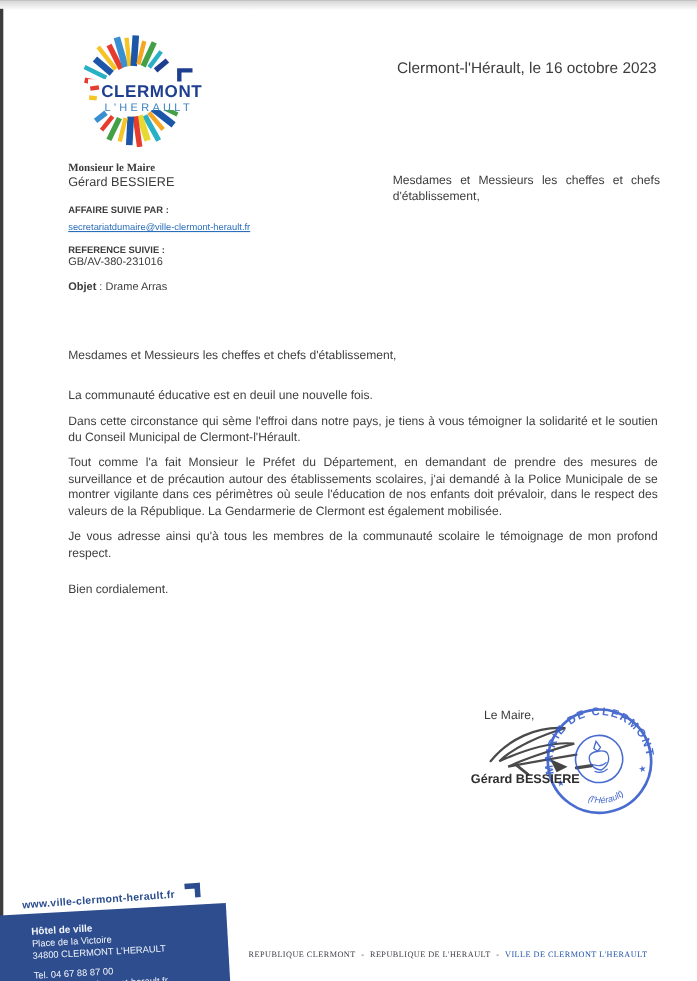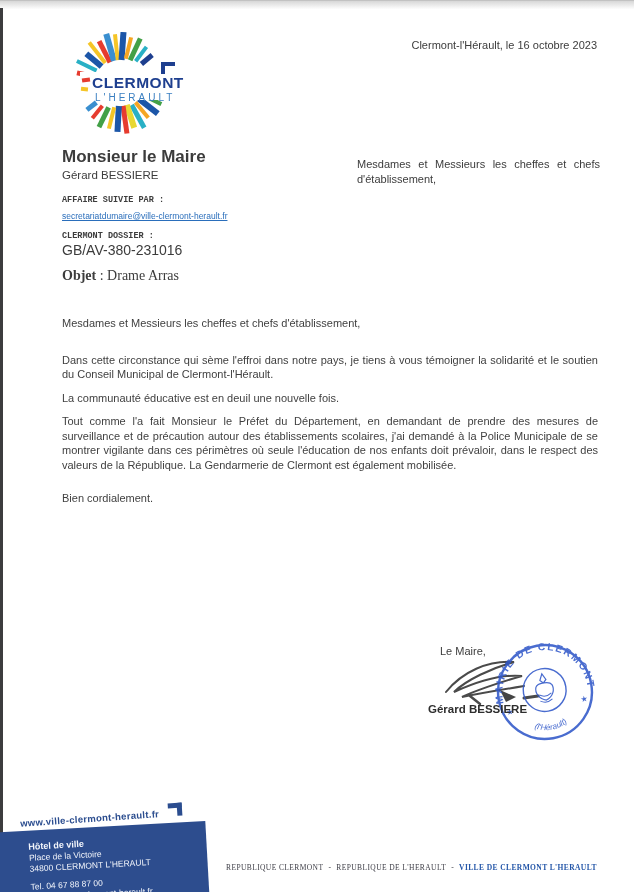--- a/index.html
+++ b/index.html
@@ -8,36 +8,36 @@
   .page { position:relative; width:634px; height:892px; background:#fff; overflow:hidden; }
 
   .top-strip { position:absolute; left:0; top:0; width:634px; height:9px;
     background:linear-gradient(#d7d7d7,#fdfdfd); border-top:1px solid #c2c2c2; }
   .left-edge { position:absolute; left:0; top:8px; width:3px; height:884px; background:#3c3c3e; }
 
   
   .logo { position:absolute; left:58px; top:32px; width:130px; height:102px;text-align:right; }
 
   
-  .date-line { position:absolute; right:37px; top:39px; font-size:11px; color:#3c3c3c; }
+  .date-line { position:absolute; right:37px; top:53px; font-size:14px; color:#3c3c3c; }
 
   
   .sender { position:absolute; left:62px; top:147px; color:#3c3c3c; }
-  .sender .s-title { font-size:17px; font-weight:bold; }
+  .sender .s-title { font-size:10px; font-weight:bold;font-family:Liberation Serif, serif; }
   .sender .s-name  { font-size:11.5px; margin-top:2px; }
-  .sender .s-label { font-size:8.5px; font-weight:bold; margin-top:14px;font-family:Liberation Mono, monospace; }
+  .sender .s-label { font-size:8.5px; font-weight:bold; margin-top:14px; }
   .sender .s-email { font-size:8.5px; color:#2a6ebb; text-decoration:underline; margin-top:1px; display:inline-block; }
-  .sender .s-ref   { font-size:14px; margin-top:1px; }
+  .sender .s-ref   { font-size:10px; margin-top:1px; }
 
   
   .recipient { position:absolute; left:357px; top:157px; width:243px;
     font-size:11px; color:#3c3c3c; text-align:justify; line-height:14.5px; }
 
   
-  .subject { position:absolute; left:62px; top:268px; font-size:14px; color:#3c3c3c;font-family:Liberation Serif, serif; }
+  .subject { position:absolute; left:62px; top:256px; font-size:10px; color:#3c3c3c; }
   .subject b { font-weight:bold; }
 
   
   .letter-body { position:absolute; left:62px; top:316px; width:536px;
     font-size:11px; color:#3f3f3f; line-height:14.5px; text-align:justify; }
   .letter-body p { margin-bottom:9px; }
   .letter-body .salutation { text-align:left; margin-bottom:22px; }
   .letter-body .closing { text-align:left; margin-top:19px; }
 
   
@@ -53,21 +53,21 @@
   .web-corner { position:absolute; left:168px; top:803px; width:14px; height:13px;
     border-top:5px solid #2b4d8f; border-right:5px solid #2b4d8f; transform:rotate(-4deg); }
   .addr-box { position:absolute; left:-14px; top:827px; width:222px; height:92px;
     background:#2d4d8e; transform:rotate(-3.2deg); color:#f2f5fb;
     padding:11px 10px 0 44px; font-size:8.5px; line-height:11px; }
   .addr-box .a-title { font-weight:bold; font-size:9px; }
   .addr-box .a-gap { height:7px; }
 
   .legal { position:absolute; left:226px; top:863px; white-space:nowrap;
     font-family:"Liberation Serif", serif; font-size:7.5px; letter-spacing:.4px; color:#3d3d46; }
-  .legal .accent { color:#2456a8; font-weight:bold; }
+  .legal .accent { color:#2456a8; font-weight:normal; }
   .legal .sep { margin:0 5px; }
 </style>
 </head>
 <body>
 
 <div class="page">
 
   <div class="top-strip"></div>
   <div class="left-edge"></div>
 
@@ -115,35 +115,36 @@
     </svg>
   </div>
 
   <div class="date-line">Clermont-l'Hérault, le 16 octobre 2023</div>
 
   <div class="sender">
     <div class="s-title">Monsieur le Maire</div>
     <div class="s-name">Gérard BESSIERE</div>
     <div class="s-label">AFFAIRE SUIVIE PAR :</div>
     <a class="s-email" href="#">secretariatdumaire@ville-clermont-herault.fr</a>
-    <div class="s-label" style="margin-top:8px;">CLERMONT DOSSIER :</div>
+    <div class="s-label" style="margin-top:8px;">REFERENCE SUIVIE :</div>
     <div class="s-ref">GB/AV-380-231016</div>
   </div>
 
   <div class="recipient">Mesdames et Messieurs les cheffes et chefs d'établissement,</div>
 
   <div class="subject">
     <b>Objet</b><span> : </span><span>Drame Arras</span>
   </div>
 
   <div class="letter-body">
     <p class="salutation">Mesdames et Messieurs les cheffes et chefs d'établissement,</p>
+    <p>La communauté éducative est en deuil une nouvelle fois.</p>
     <p>Dans cette circonstance qui sème l'effroi dans notre pays, je tiens à vous témoigner la solidarité et le soutien du Conseil Municipal de Clermont-l'Hérault.</p>
-    <p>La communauté éducative est en deuil une nouvelle fois.</p>
     <p>Tout comme l'a fait Monsieur le Préfet du Département, en demandant de prendre des mesures de surveillance et de précaution autour des établissements scolaires, j'ai demandé à la Police Municipale de se montrer vigilante dans ces périmètres où seule l'éducation de nos enfants doit prévaloir, dans le respect des valeurs de la République. La Gendarmerie de Clermont est également mobilisée.</p>
+    <p>Je vous adresse ainsi qu'à tous les membres de la communauté scolaire le témoignage de mon profond respect.</p>
     <p class="closing">Bien cordialement.</p>
   </div>
 
   <div class="sig-role">Le Maire,</div>
 
   <svg class="sig-scribble" viewBox="0 0 120 60">
     <path d="M6,40 C22,20 48,8 74,10 C52,16 26,28 14,40 C36,30 62,22 82,24 C60,30 32,40 22,45 C48,40 72,36 84,34" fill="none" stroke="#4a4a4a" stroke-width="2" stroke-linecap="round"></path>
     <path d="M60,38 l16,7 l-10,5 z" fill="#444"></path>
     <path d="M84,46 l14,-2" stroke="#4a4a4a" stroke-width="3" stroke-linecap="round"></path>
     <path d="M30,44 l10,8" stroke="#4a4a4a" stroke-width="2.5" stroke-linecap="round"></path>

